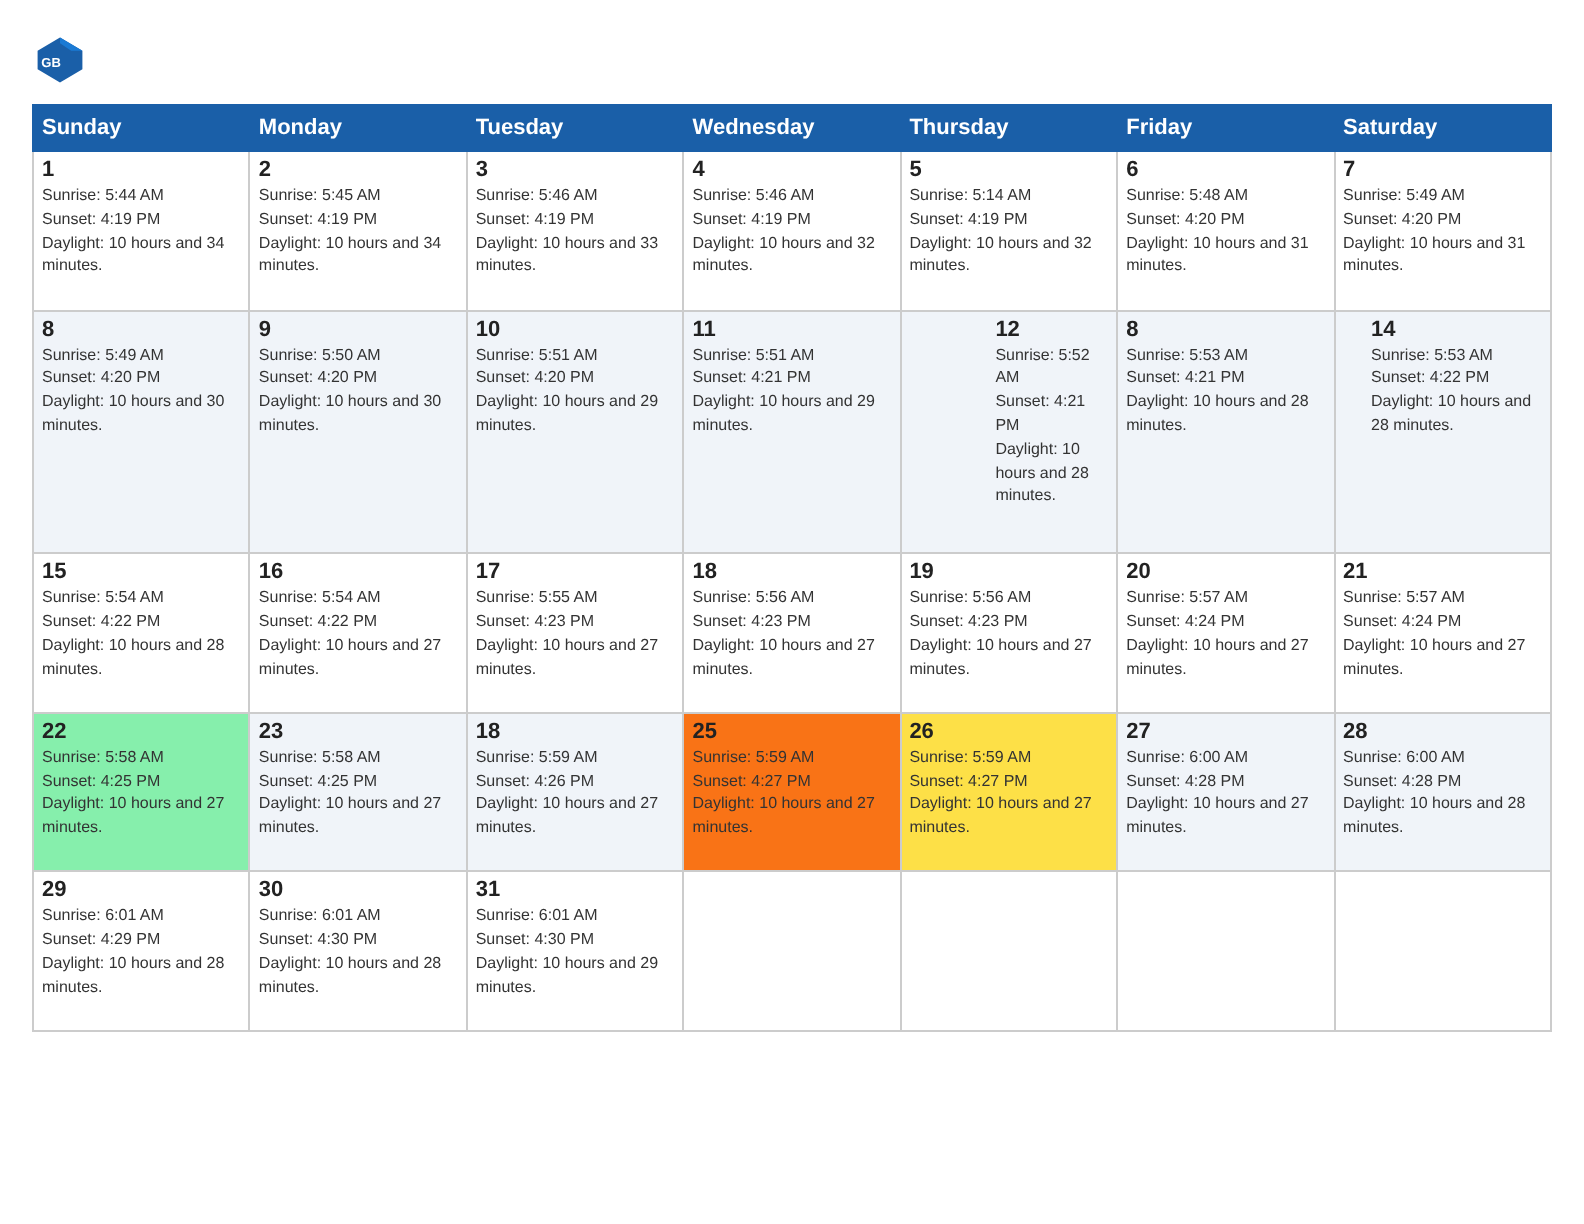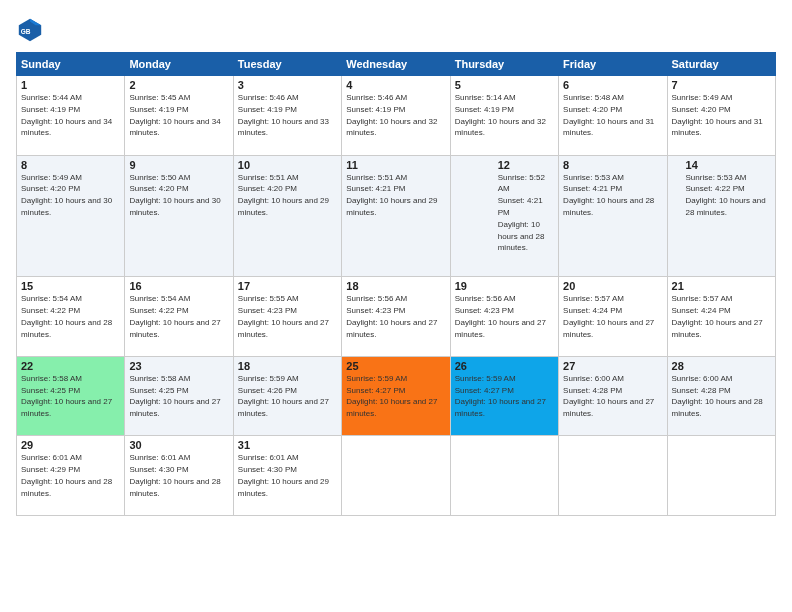--- a/index.html
+++ b/index.html
@@ -156,21 +156,21 @@
           <td><span class="day-num">18</span><span class="cell-text">Sunrise: 5:56 AM</span><br><span class="cell-text">Sunset: 4:23 PM</span><br><span class="cell-text">Daylight: 10 hours and 27 minutes.</span></td>
           <td><span class="day-num">19</span><span class="cell-text">Sunrise: 5:56 AM</span><br><span class="cell-text">Sunset: 4:23 PM</span><br><span class="cell-text">Daylight: 10 hours and 27 minutes.</span></td>
           <td><span class="day-num">20</span><span class="cell-text">Sunrise: 5:57 AM</span><br><span class="cell-text">Sunset: 4:24 PM</span><br><span class="cell-text">Daylight: 10 hours and 27 minutes.</span></td>
           <td><span class="day-num">21</span><span class="cell-text">Sunrise: 5:57 AM</span><br><span class="cell-text">Sunset: 4:24 PM</span><br><span class="cell-text">Daylight: 10 hours and 27 minutes.</span></td>
         </tr>
         <tr>
           <td style="background: #86efac; margin-left: 36px;"><span class="day-num">22</span><span class="cell-text">Sunrise: 5:58 AM</span><br><span class="cell-text">Sunset: 4:25 PM</span><br><span class="cell-text">Daylight: 10 hours and 27 minutes.</span></td>
           <td style="background: rgb(240, 244, 249); margin-top: 12px;"><span class="day-num">23</span><span class="cell-text">Sunrise: 5:58 AM</span><br><span class="cell-text">Sunset: 4:25 PM</span><br><span class="cell-text">Daylight: 10 hours and 27 minutes.</span></td>
           <td style="background: rgb(240, 244, 249);"><span class="day-num">18</span><span class="cell-text">Sunrise: 5:59 AM</span><br><span class="cell-text">Sunset: 4:26 PM</span><br><span class="cell-text">Daylight: 10 hours and 27 minutes.</span></td>
           <td style="background: #f97316;"><span class="day-num">25</span><span class="cell-text">Sunrise: 5:59 AM</span><br><span class="cell-text">Sunset: 4:27 PM</span><br><span class="cell-text">Daylight: 10 hours and 27 minutes.</span></td>
-          <td style="background: #0ea5e9;"><span class="day-num">26</span><span class="cell-text">Sunrise: 5:59 AM</span><br><span class="cell-text">Sunset: 4:27 PM</span><br><span class="cell-text">Daylight: 10 hours and 27 minutes.</span></td>
+          <td style="background: #fde047;"><span class="day-num">26</span><span class="cell-text">Sunrise: 5:59 AM</span><br><span class="cell-text">Sunset: 4:27 PM</span><br><span class="cell-text">Daylight: 10 hours and 27 minutes.</span></td>
           <td style="background: rgb(240, 244, 249);"><span class="day-num">27</span><span class="cell-text">Sunrise: 6:00 AM</span><br><span class="cell-text">Sunset: 4:28 PM</span><br><span class="cell-text">Daylight: 10 hours and 27 minutes.</span></td>
           <td style="background: rgb(240, 244, 249); margin-left: 12px;"><span class="day-num">28</span><span class="cell-text">Sunrise: 6:00 AM</span><br><span class="cell-text">Sunset: 4:28 PM</span><br><span class="cell-text">Daylight: 10 hours and 28 minutes.</span></td>
         </tr>
         <tr>
           <td><span class="day-num">29</span><span class="cell-text">Sunrise: 6:01 AM</span><br><span class="cell-text">Sunset: 4:29 PM</span><br><span class="cell-text">Daylight: 10 hours and 28 minutes.</span></td>
           <td><span class="day-num">30</span><span class="cell-text">Sunrise: 6:01 AM</span><br><span class="cell-text">Sunset: 4:30 PM</span><br><span class="cell-text">Daylight: 10 hours and 28 minutes.</span></td>
           <td><span class="day-num">31</span><span class="cell-text">Sunrise: 6:01 AM</span><br><span class="cell-text">Sunset: 4:30 PM</span><br><span class="cell-text">Daylight: 10 hours and 29 minutes.</span></td>
           <td class="empty-cell"></td>
           <td class="empty-cell"></td>
           <td class="empty-cell"></td>

